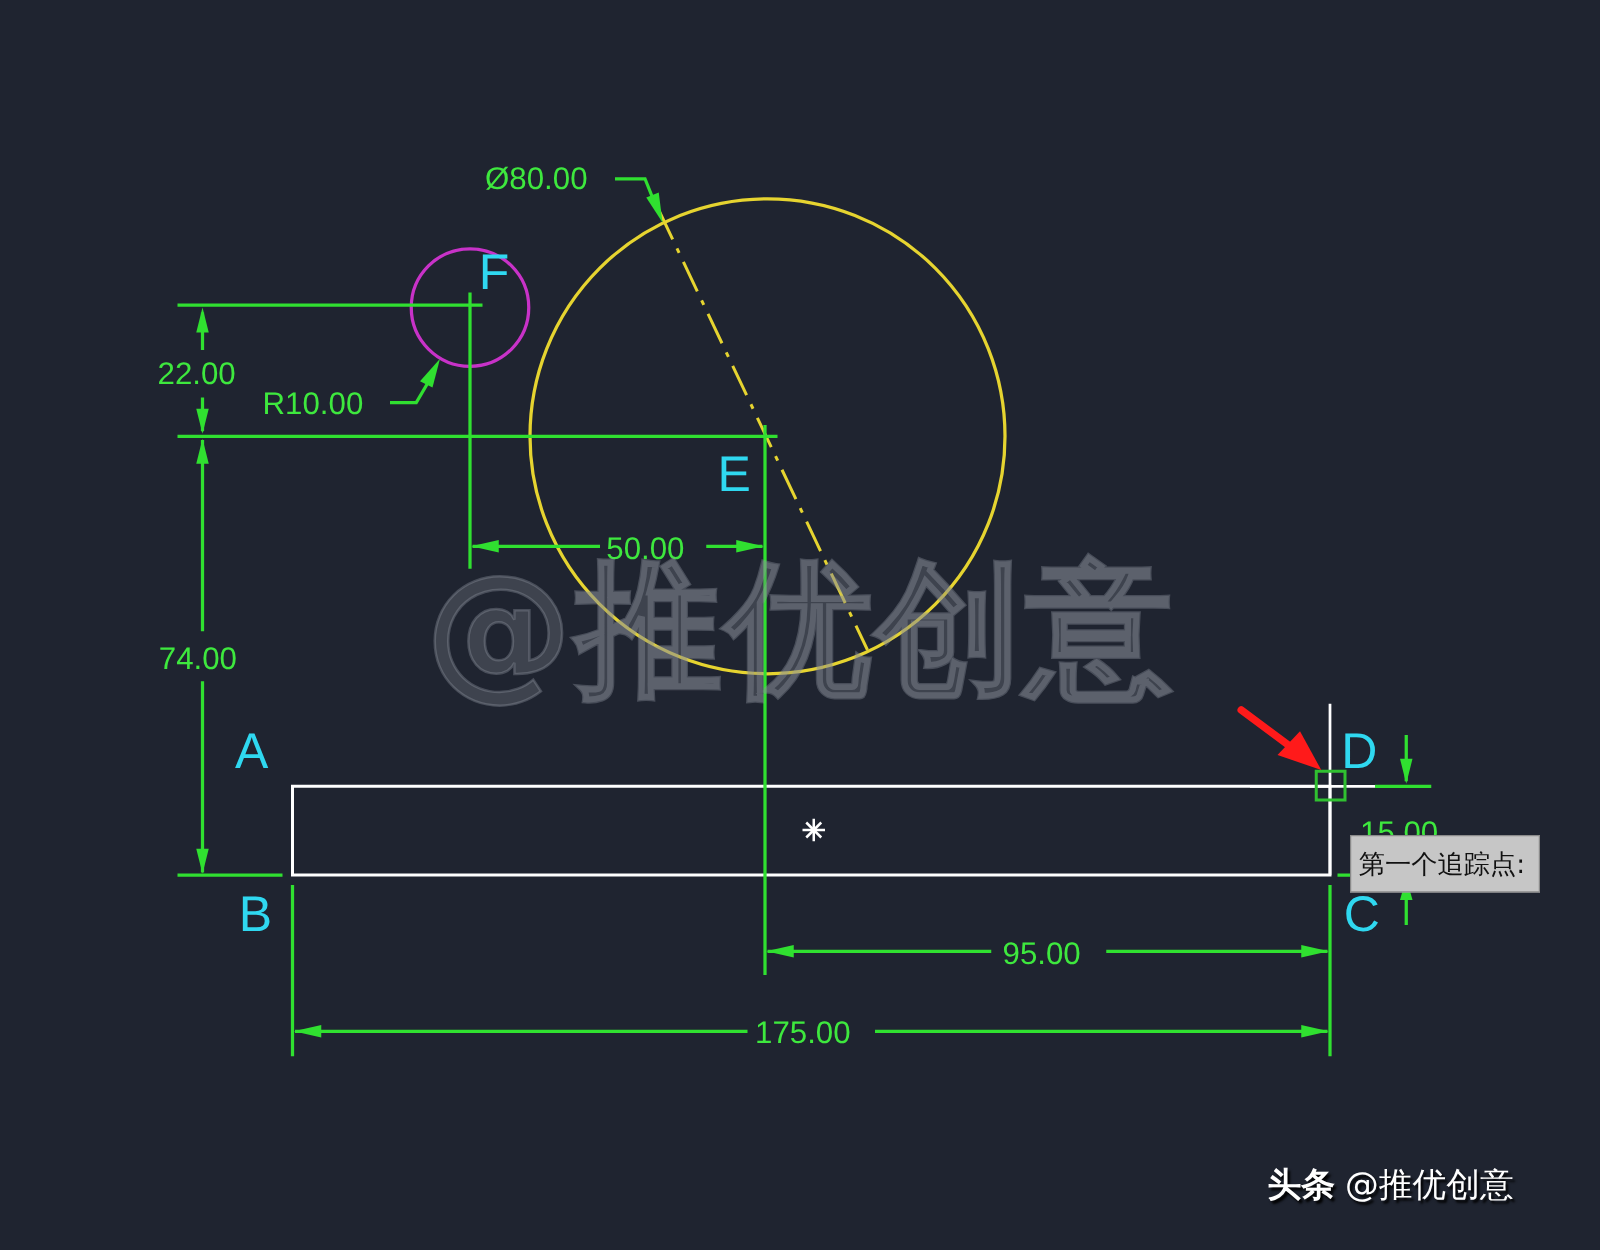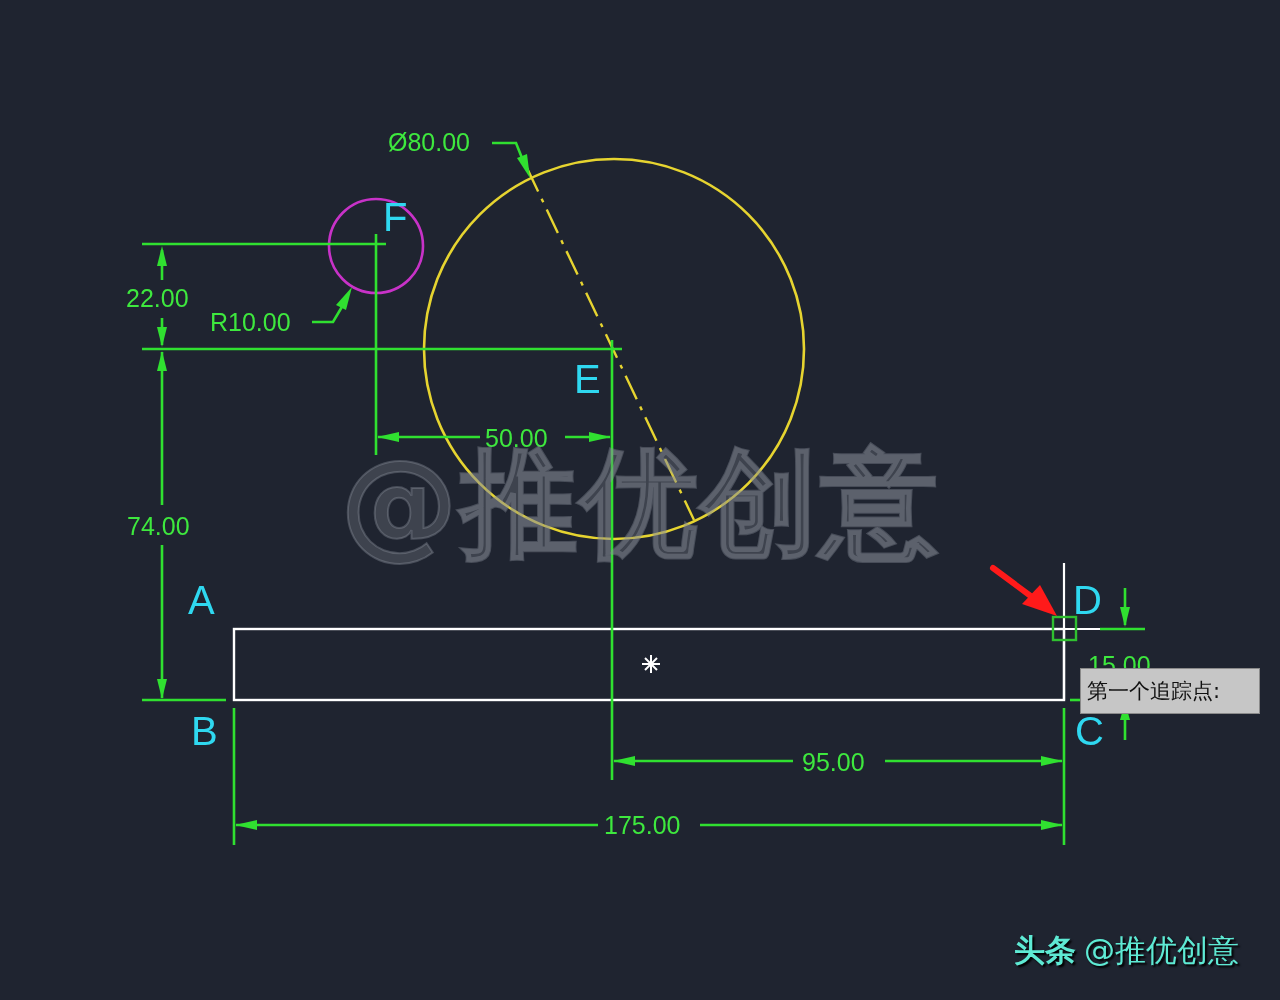--- a/index.html
+++ b/index.html
@@ -16,28 +16,28 @@
     .arrow { fill: #30e030; }
     .watermark {
       position: absolute; left: 340px; top: 425px;
       font-size: 118px; font-weight: bold; letter-spacing: 2px;
       color: rgba(120,125,135,0.35);
       -webkit-text-stroke: 2px rgba(150,155,165,0.35);
       font-family: "DejaVu Sans", sans-serif;
       white-space: nowrap; pointer-events: none;
     }
     .tooltip {
-      position: absolute; left: 1080px; top: 668px; width: 180px; height: 46px;
+      position: absolute; left: 1080px; top: 668px; width: 152px; height: 46px;
       background: #c6c6c6; border: 1px solid #8a8a8a;
       color: #111; font-size: 21px; line-height: 44px; padding-left: 6px;
       font-family: "DejaVu Sans", sans-serif; box-sizing: border-box;
     }
     .footer {
       position: absolute; left: 1014px; top: 930px;
-      color: #5eead4; font-size: 31px;
+      color: #ffffff; font-size: 27px;
       font-family: "DejaVu Sans", sans-serif;
       text-shadow: 2px 2px 2px #000;
       white-space: nowrap;
     }
     .footer .brand { font-weight: bold; margin-right: 8px; }
   </style>
 </head>
 <body>
 
 <svg id="canvas" viewBox="0 0 1280 1000" xmlns="http://www.w3.org/2000/svg">

